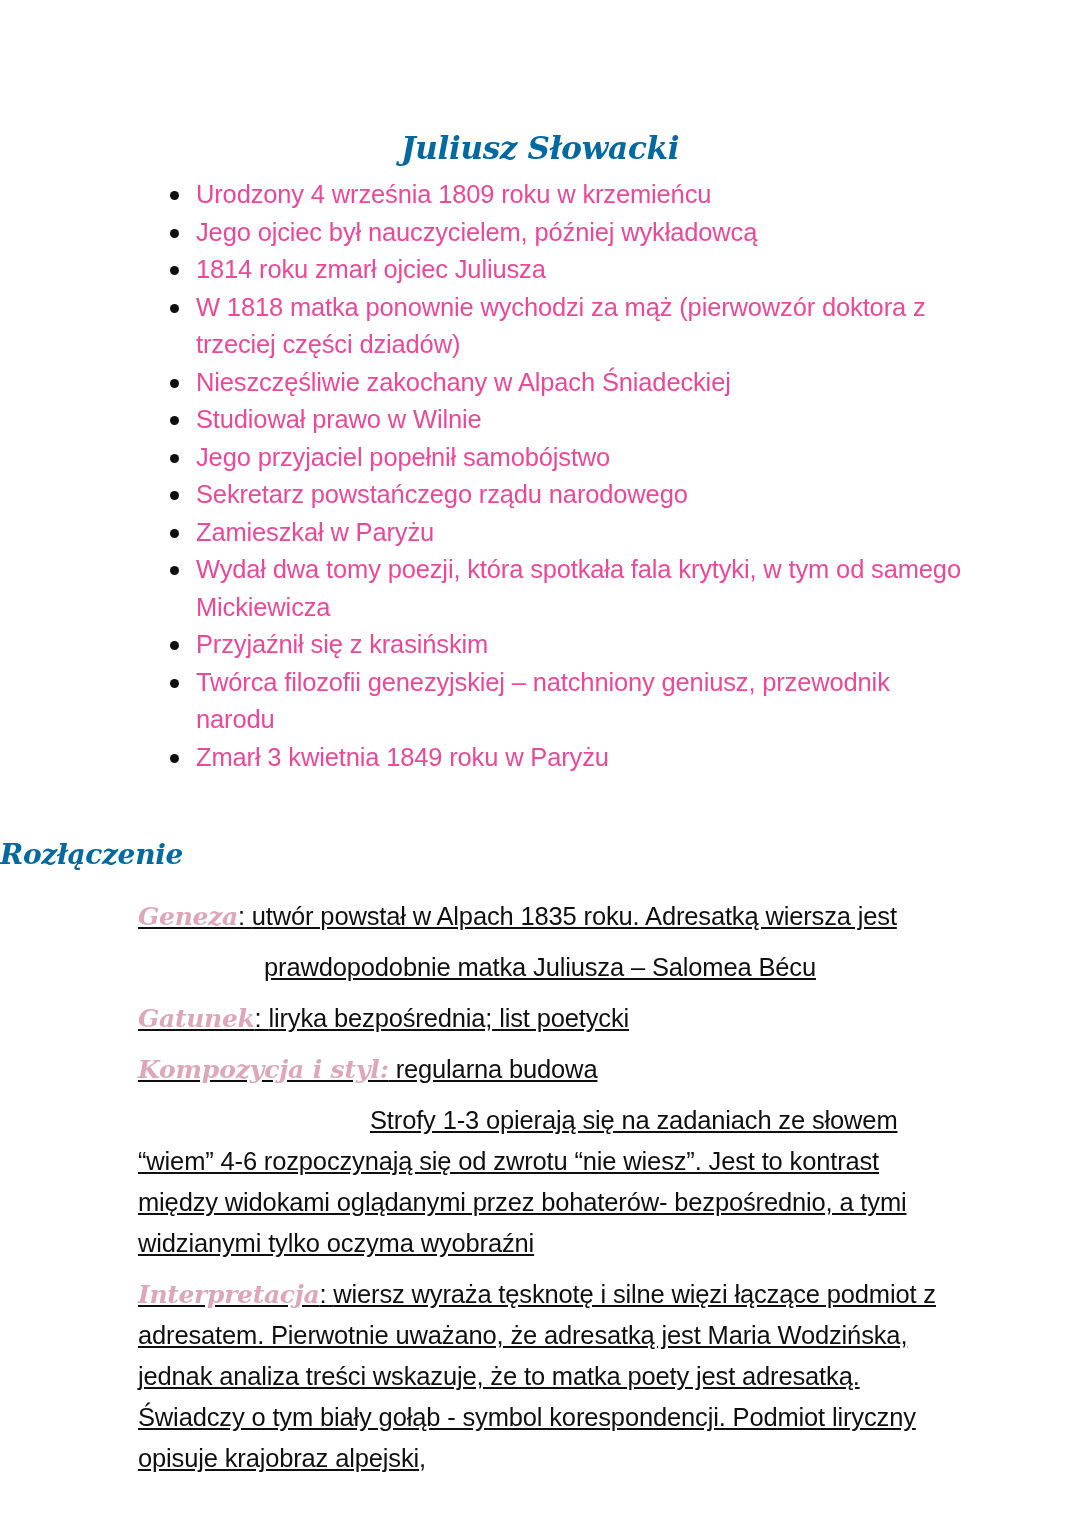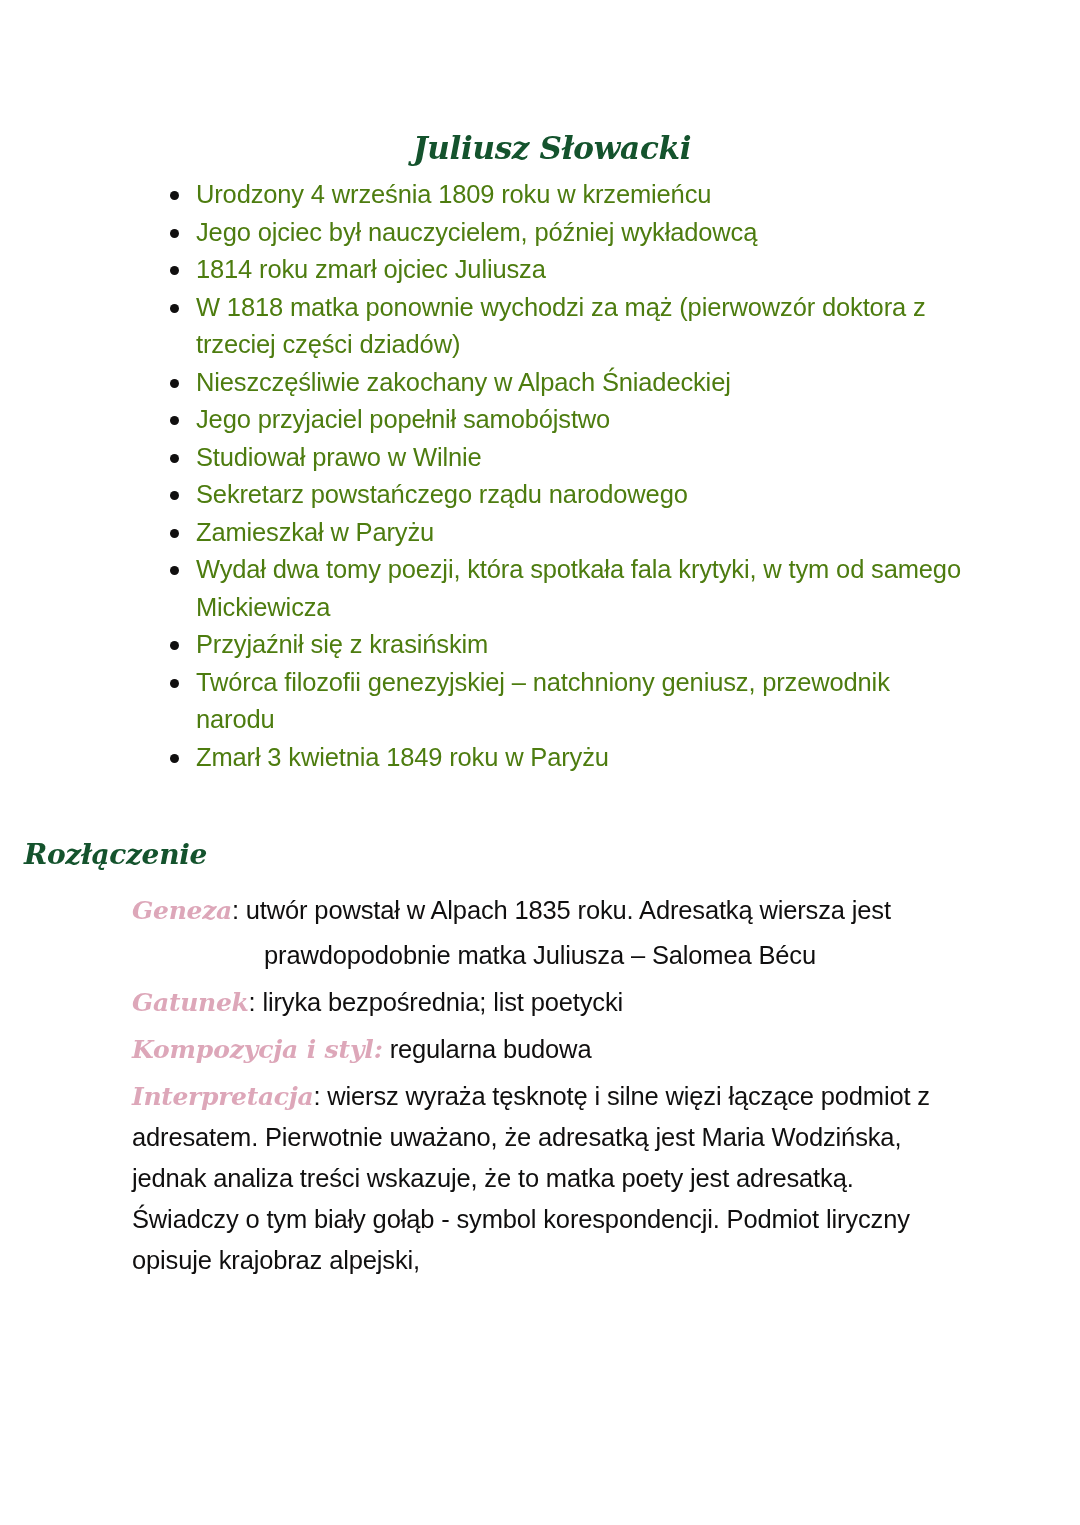--- a/index.html
+++ b/index.html
@@ -22,23 +22,22 @@
     position: absolute;
     inset: 0;
     background: #ffffff;
   }
 
   
   .script {
     font-family: "DejaVu Serif", "Liberation Serif", serif;
     font-style: italic;
     font-weight: 700;
-    color: #14532d;
+    color: #0369a1;
     letter-spacing: -0.3px;
-    margin-left: 24px;
   }
 
   .doc-title {
     position: absolute;
     left: 0;
     right: 0;
     top: 128px;
     text-align: center;
     font-size: 31px;
     line-height: 40px;
@@ -63,21 +62,21 @@
     margin: 0;
     padding: 0;
     list-style: none;
   }
   .bullet-item {
     position: relative;
     padding-left: 28px;
     font-size: 25.5px;
     line-height: 37.5px;
     letter-spacing: -0.15px;
-    color: #4d7c0f;
+    color: #ec4899;
   }
   .bullet-item::before {
     content: "";
     position: absolute;
     left: 2px;
     top: 15px;
     width: 9px;
     height: 9px;
     border-radius: 50%;
     background: #100f0f;
@@ -88,21 +87,22 @@
     position: absolute;
     left: 128px;
     top: 886px;
     width: 824px;
   }
   .para {
     font-size: 25.5px;
     line-height: 41px;
     letter-spacing: -0.15px;
     color: #100f0f;
-    margin: 4px;
+    margin: 10px;
+    text-decoration: underline;
   }
   .para .lbl {
     font-family: "DejaVu Serif", "Liberation Serif", serif;
     font-style: italic;
     font-weight: 700;
     color: #dda7b9;
     font-size: 25px;
     letter-spacing: -0.3px;
   }
   .para .lbl-colon {
@@ -127,40 +127,42 @@
 <div class="page">
 
   <div class="doc-title script">Juliusz Słowacki</div>
 
   <ul class="bullet-list">
     <li class="bullet-item">Urodzony 4 września 1809 roku w krzemieńcu</li>
     <li class="bullet-item">Jego ojciec był nauczycielem, później wykładowcą</li>
     <li class="bullet-item">1814 roku zmarł ojciec Juliusza</li>
     <li class="bullet-item">W 1818 matka ponownie wychodzi za mąż (pierwowzór doktora z trzeciej części dziadów)</li>
     <li class="bullet-item">Nieszczęśliwie zakochany w Alpach Śniadeckiej</li>
+    <li class="bullet-item">Studiował prawo w Wilnie</li>
     <li class="bullet-item">Jego przyjaciel popełnił samobójstwo</li>
-    <li class="bullet-item">Studiował prawo w Wilnie</li>
     <li class="bullet-item">Sekretarz powstańczego rządu narodowego</li>
     <li class="bullet-item">Zamieszkał w Paryżu</li>
     <li class="bullet-item">Wydał dwa tomy poezji, która spotkała fala krytyki, w tym od samego Mickiewicza</li>
     <li class="bullet-item">Przyjaźnił się z krasińskim</li>
     <li class="bullet-item">Twórca filozofii genezyjskiej – natchniony geniusz, przewodnik narodu</li>
     <li class="bullet-item">Zmarł 3 kwietnia 1849 roku w Paryżu</li>
   </ul>
 
   <div class="section-title script">Rozłączenie</div>
 
   <div class="analysis">
 
     <p class="para"><span class="lbl">Geneza</span><span>: </span><span>utwór powstał w Alpach 1835 roku. Adresatką wiersza jest</span></p>
 
     <p class="para center-line">prawdopodobnie matka Juliusza – Salomea Bécu</p>
 
     <p class="para gap-sm"><span class="lbl">Gatunek</span><span>: </span><span>liryka bezpośrednia; list poetycki</span></p>
 
     <p class="para gap-sm"><span class="lbl-colon">Kompozycja i styl:</span><span> regularna budowa</span></p>
 
+    <p class="para indent-line"><span>Strofy 1-3 opierają się na zadaniach ze słowem</span>
+      <span>“wiem” 4-6 rozpoczynają się od zwrotu “nie wiesz”. Jest to kontrast między widokami oglądanymi przez bohaterów- bezpośrednio, a tymi widzianymi tylko oczyma wyobraźni</span></p>
 
     <p class="para gap-sm"><span class="lbl">Interpretacja</span><span>: </span><span>wiersz wyraża tęsknotę i silne więzi łączące podmiot z adresatem. Pierwotnie uważano, że adresatką jest Maria Wodzińska, jednak analiza treści wskazuje, że to matka poety jest adresatką. Świadczy o tym biały gołąb - symbol korespondencji. Podmiot liryczny opisuje krajobraz alpejski,</span></p>
 
   </div>
 
 </div>
 
 </body></html>

